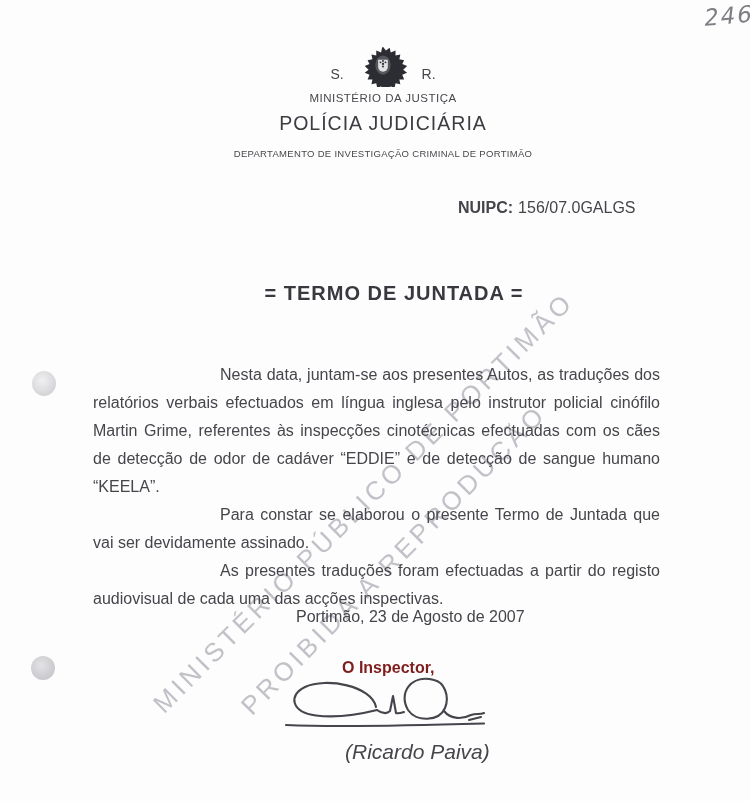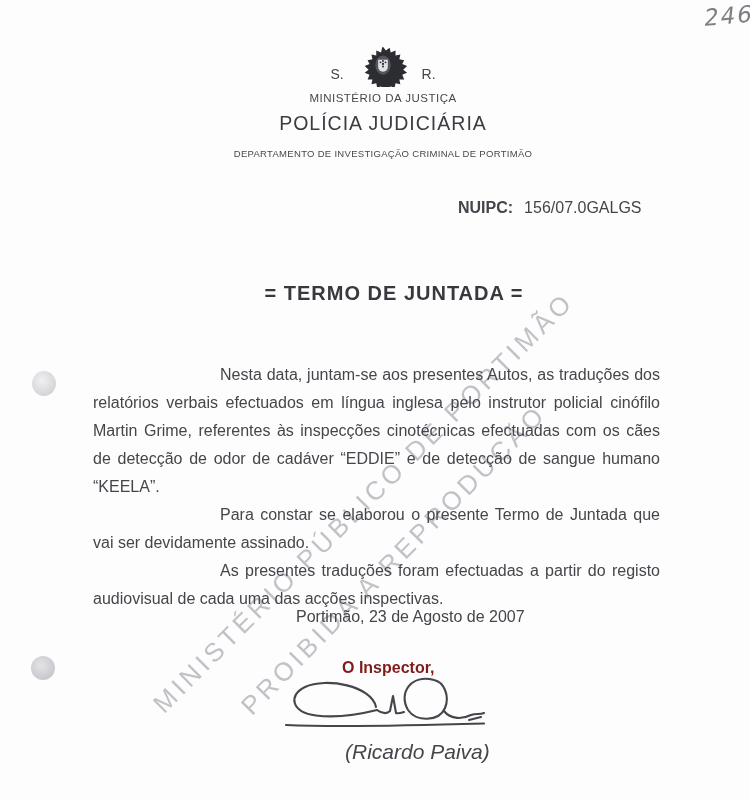--- a/index.html
+++ b/index.html
@@ -98,21 +98,21 @@
   }
 
   
   .nuipc {
     position:absolute;
     left:458px; top:199px;
     font-size:16px;
     z-index:2;
     color:#44444a;
   }
-  .nuipc-label { font-weight:bold; margin-right:11px; }
+  .nuipc-label { font-weight:bold; margin-right:5px; }
 
   
   .title {
     position:absolute;
     left:20px; right:-18px; top:282px;
     margin:0;
     text-align:center;
     font-size:20px;
     font-weight:bold;
     letter-spacing:1px;

